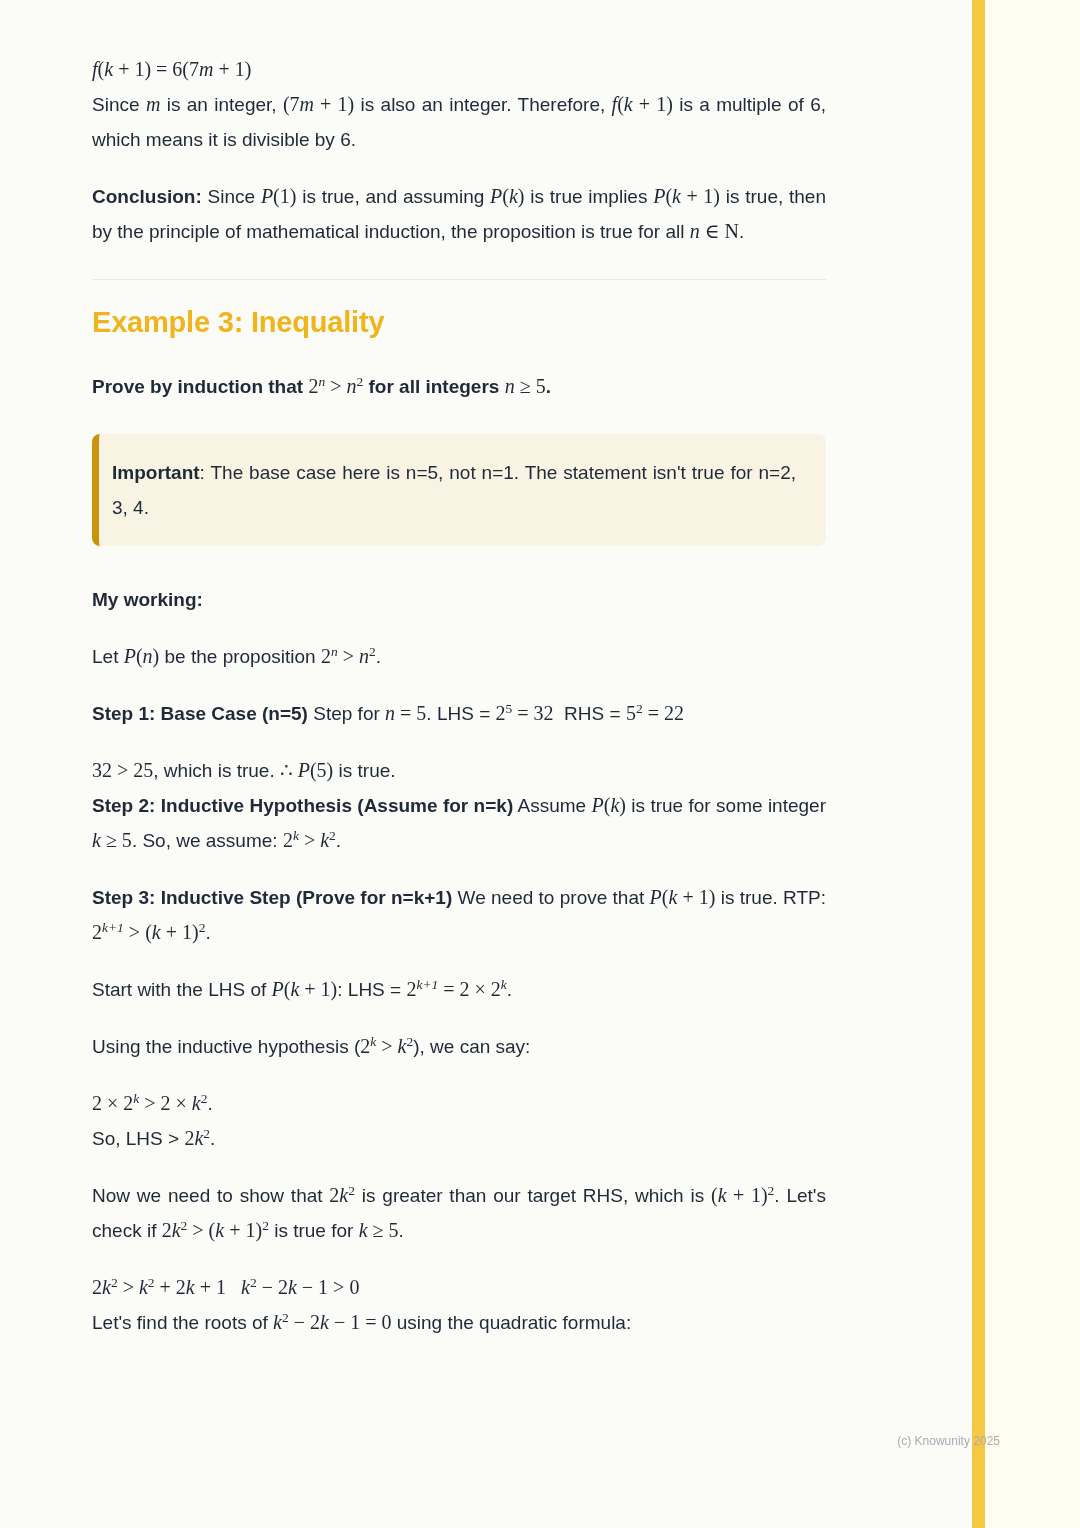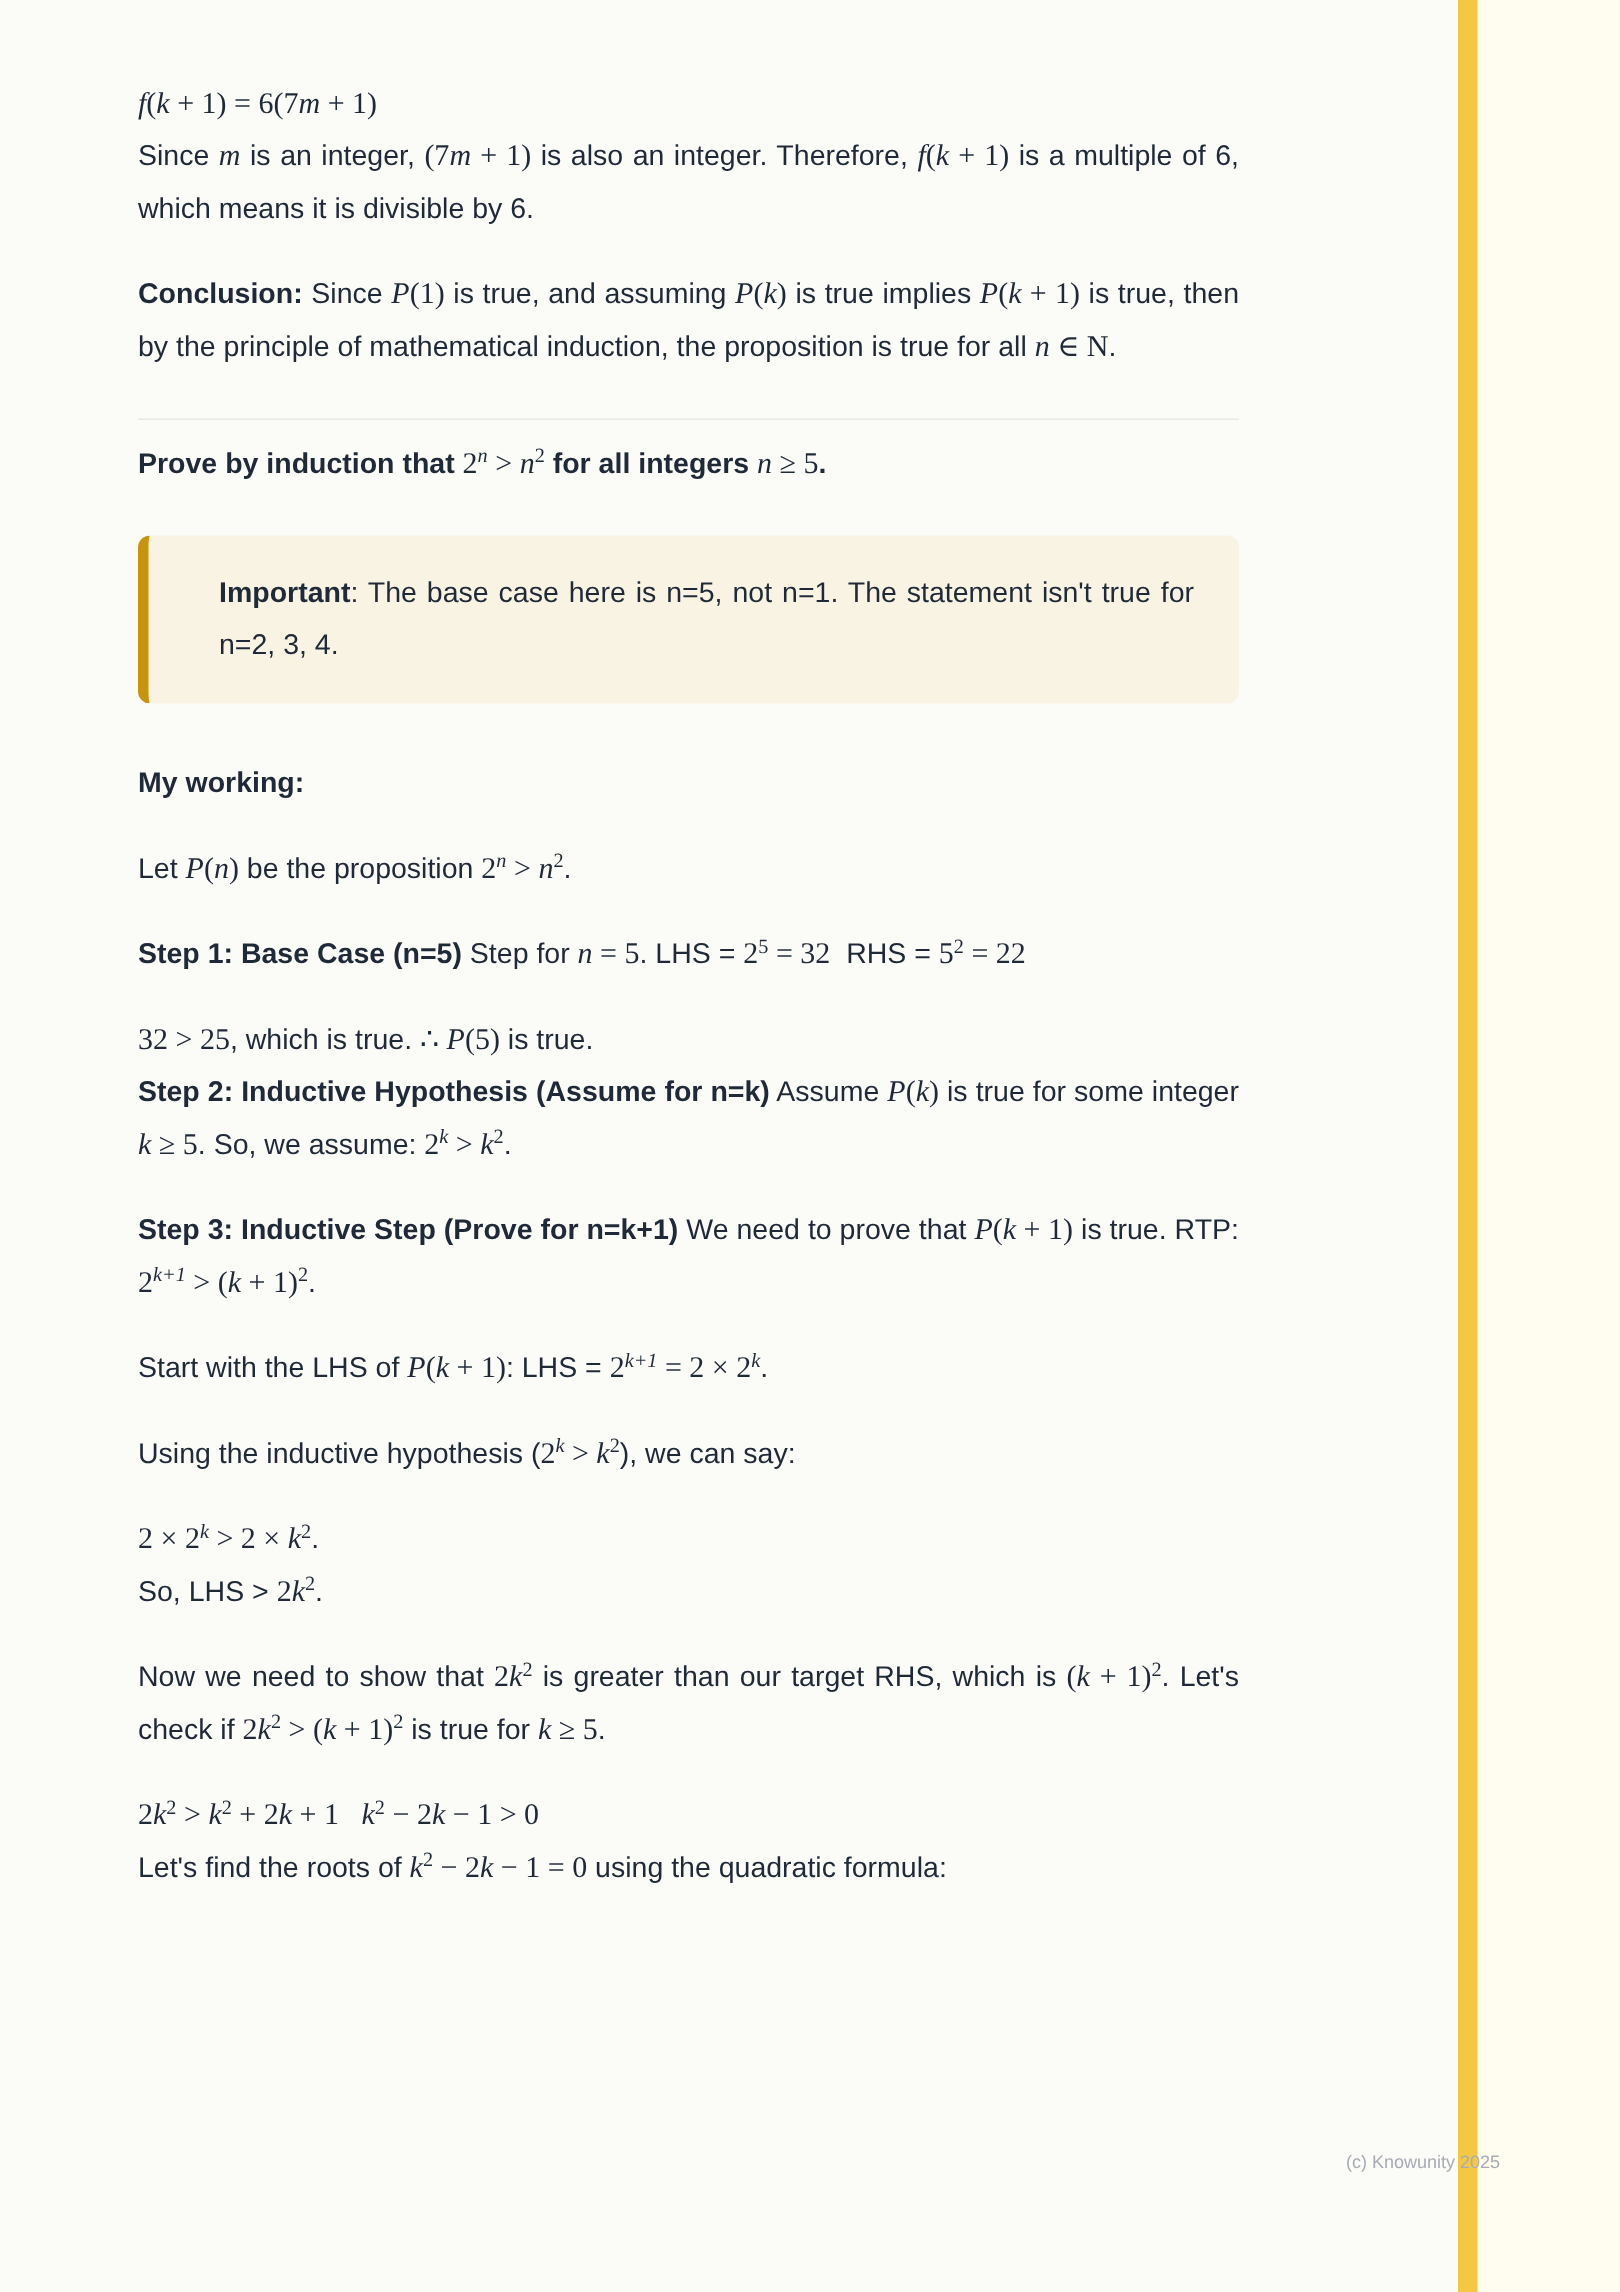--- a/index.html
+++ b/index.html
@@ -43,21 +43,21 @@
   .heading {
     font-size: 29px; font-weight: 700;
     color: var(--accent, #F0B41D);
     margin: 26px 0 30px;
     letter-spacing: -0.2px;
   }
   .callout {
     background: var(--callout-bg, #F8F3E3);
     border-left: 7px solid var(--callout-border, #C9940D);
     border-radius: 8px;
-    padding: 21px 30px 21px 47px;
+    padding: 21px 30px 21px 13px;
     margin: 30px 0 36px;
     font-size: 19px; line-height: 35px;
     text-align: justify;
   }
   .footer {
     position: absolute; z-index: 2;
     top: 1434px; right: 80px;
     font-size: 12px;
     color: var(--footer-text, #A7ACB4);
   }
@@ -65,20 +65,21 @@
 </head>
 <body>
 
 <div class="page">
   <div class="right-panel"></div>
   <div class="stripe"></div>
   <main class="content">
       <p class="para"><span class="m">f</span><span class="n">(</span><span class="m">k</span><span class="n"> + 1) = 6(7</span><span class="m">m</span><span class="n"> + 1)</span><br><span class="t">Since </span><span class="m">m</span><span class="t"> is an integer, </span><span class="n">(7</span><span class="m">m</span><span class="n"> + 1)</span><span class="t"> is also an integer. Therefore, </span><span class="m">f</span><span class="n">(</span><span class="m">k</span><span class="n"> + 1)</span><span class="t"> is a multiple of 6, which means it is divisible by 6.</span></p>
       <p class="para"><span class="b">Conclusion:</span><span class="t"> Since </span><span class="m">P</span><span class="n">(1)</span><span class="t"> is true, and assuming </span><span class="m">P</span><span class="n">(</span><span class="m">k</span><span class="n">)</span><span class="t"> is true implies </span><span class="m">P</span><span class="n">(</span><span class="m">k</span><span class="n"> + 1)</span><span class="t"> is true, then by the principle of mathematical induction, the proposition is true for all </span><span class="m">n</span><span class="n"> ∈ N</span><span class="t">.</span></p>
       <hr class="divider">
+      <h2 class="heading">Example 3: Inequality</h2>
       <p class="para"><span class="b">Prove by induction that </span><span class="n">2</span><span class="m sup">n</span><span class="n"> &gt; </span><span class="m">n</span><span class="n sup">2</span><span class="b"> for all integers </span><span class="m">n</span><span class="n"> ≥ 5</span><span class="b">.</span></p>
       <div class="callout"><span class="b">Important</span><span class="t">: The base case here is n=5, not n=1. The statement isn't true for n=2, 3, 4.</span></div>
       <p class="para"><span class="b">My working:</span></p>
       <p class="para"><span class="t">Let </span><span class="m">P</span><span class="n">(</span><span class="m">n</span><span class="n">)</span><span class="t"> be the proposition </span><span class="n">2</span><span class="m sup">n</span><span class="n"> &gt; </span><span class="m">n</span><span class="n sup">2</span><span class="t">.</span></p>
       <p class="para"><span class="b">Step 1: Base Case (n=5)</span><span class="t"> Step for </span><span class="m">n</span><span class="n"> = 5</span><span class="t">. LHS = </span><span class="n">2</span><span class="n sup">5</span><span class="n"> = 32</span><span class="t">&nbsp; RHS = </span><span class="n">5</span><span class="n sup">2</span><span class="n"> = 22</span></p>
       <p class="para"><span class="n">32 &gt; 25</span><span class="t">, which is true. </span><span class="n">∴ </span><span class="m">P</span><span class="n">(5)</span><span class="t"> is true.</span><br><span class="b">Step 2: Inductive Hypothesis (Assume for n=k)</span><span class="t"> Assume </span><span class="m">P</span><span class="n">(</span><span class="m">k</span><span class="n">)</span><span class="t"> is true for some integer </span><span class="m">k</span><span class="n"> ≥ 5</span><span class="t">. So, we assume: </span><span class="n">2</span><span class="m sup">k</span><span class="n"> &gt; </span><span class="m">k</span><span class="n sup">2</span><span class="t">.</span></p>
       <p class="para"><span class="b">Step 3: Inductive Step (Prove for n=k+1)</span><span class="t"> We need to prove that </span><span class="m">P</span><span class="n">(</span><span class="m">k</span><span class="n"> + 1)</span><span class="t"> is true. RTP: </span><span class="n">2</span><span class="m sup">k+1</span><span class="n"> &gt; (</span><span class="m">k</span><span class="n"> + 1)</span><span class="n sup">2</span><span class="t">.</span></p>
       <p class="para"><span class="t">Start with the LHS of </span><span class="m">P</span><span class="n">(</span><span class="m">k</span><span class="n"> + 1)</span><span class="t">: LHS = </span><span class="n">2</span><span class="m sup">k+1</span><span class="n"> = 2 × 2</span><span class="m sup">k</span><span class="t">.</span></p>
       <p class="para"><span class="t">Using the inductive hypothesis (</span><span class="n">2</span><span class="m sup">k</span><span class="n"> &gt; </span><span class="m">k</span><span class="n sup">2</span><span class="t">), we can say:</span></p>
       <p class="para"><span class="n">2 × 2</span><span class="m sup">k</span><span class="n"> &gt; 2 × </span><span class="m">k</span><span class="n sup">2</span><span class="t">.</span><br><span class="t">So, LHS &gt; </span><span class="n">2</span><span class="m">k</span><span class="n sup">2</span><span class="t">.</span></p>

